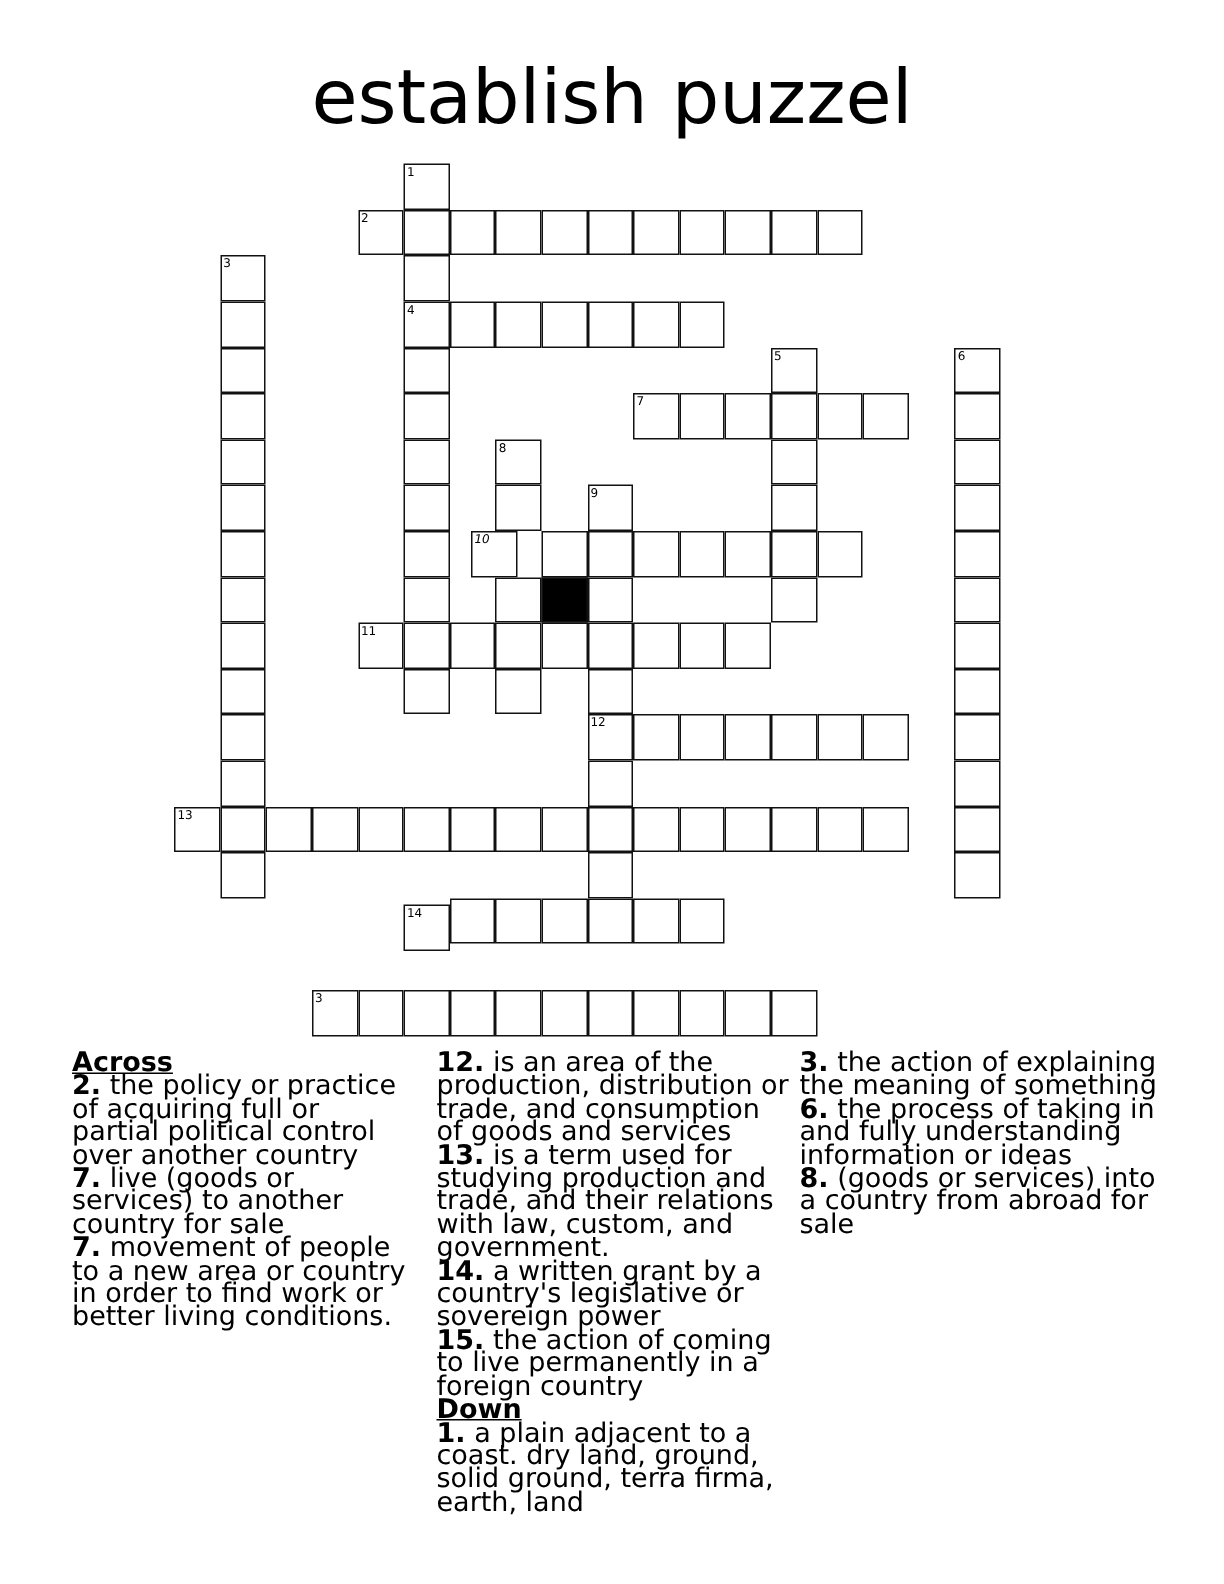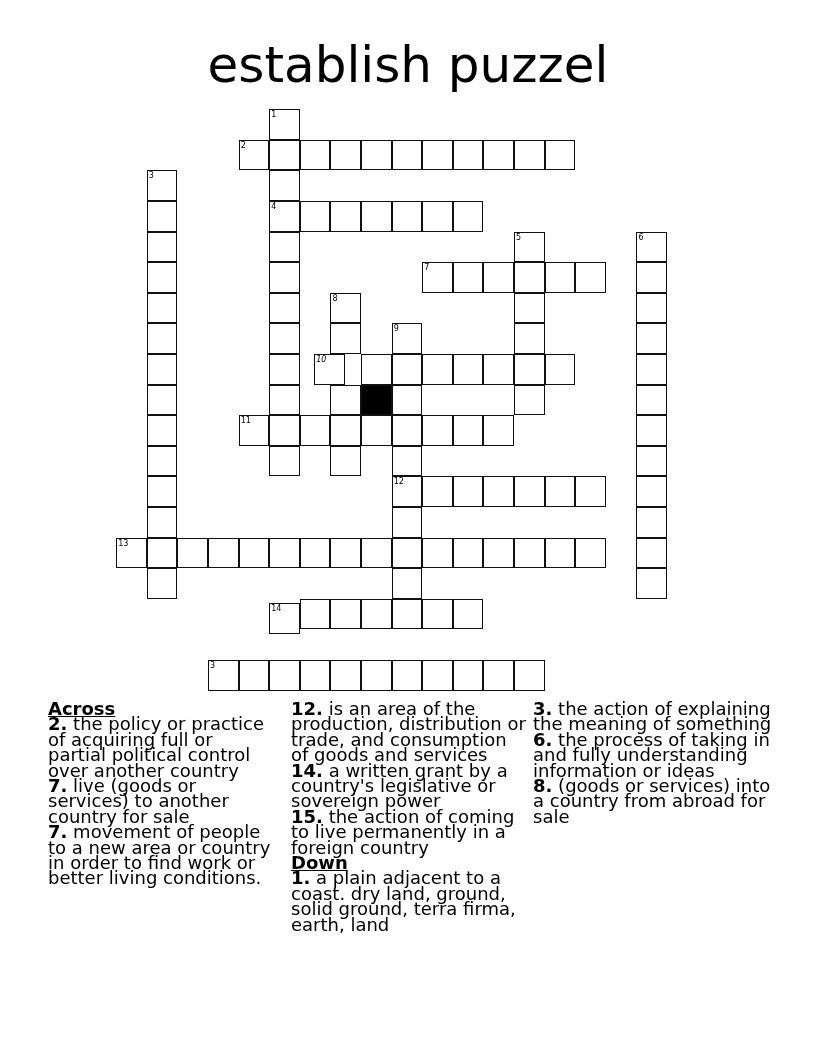--- a/index.html
+++ b/index.html
@@ -192,20 +192,21 @@
 
 <div class="clues col1">
   <div class="head">Across</div>
   <div class="clue"><b>2.</b> <span>the policy or practice of acquiring full or partial political control over another country</span></div>
   <div class="clue"><b>7.</b> <span>live (goods or services) to another country for sale</span></div>
   <div class="clue"><b>7.</b> <span>movement of people to a new area or country in order to find work or better living conditions.</span></div>
 </div>
 
 <div class="clues col2">
   <div class="clue"><b>12.</b> <span>is an area of the production, distribution or trade, and consumption of goods and services</span></div>
+  <div class="clue"><b>13.</b> <span>is a term used for studying production and trade, and their relations with law, custom, and government.</span></div>
   <div class="clue"><b>14.</b> <span>a written grant by a country's legislative or sovereign power</span></div>
   <div class="clue"><b>15.</b> <span>the action of coming to live permanently in a foreign country</span></div>
   <div class="head">Down</div>
   <div class="clue"><b>1.</b> <span>a plain adjacent to a coast. dry land, ground, solid ground, terra firma, earth, land</span></div>
 </div>
 
 <div class="clues col3">
   <div class="clue"><b>3.</b> <span>the action of explaining the meaning of something</span></div>
   <div class="clue"><b>6.</b> <span>the process of taking in and fully understanding information or ideas</span></div>
   <div class="clue"><b>8.</b> <span>(goods or services) into a country from abroad for sale</span></div>

